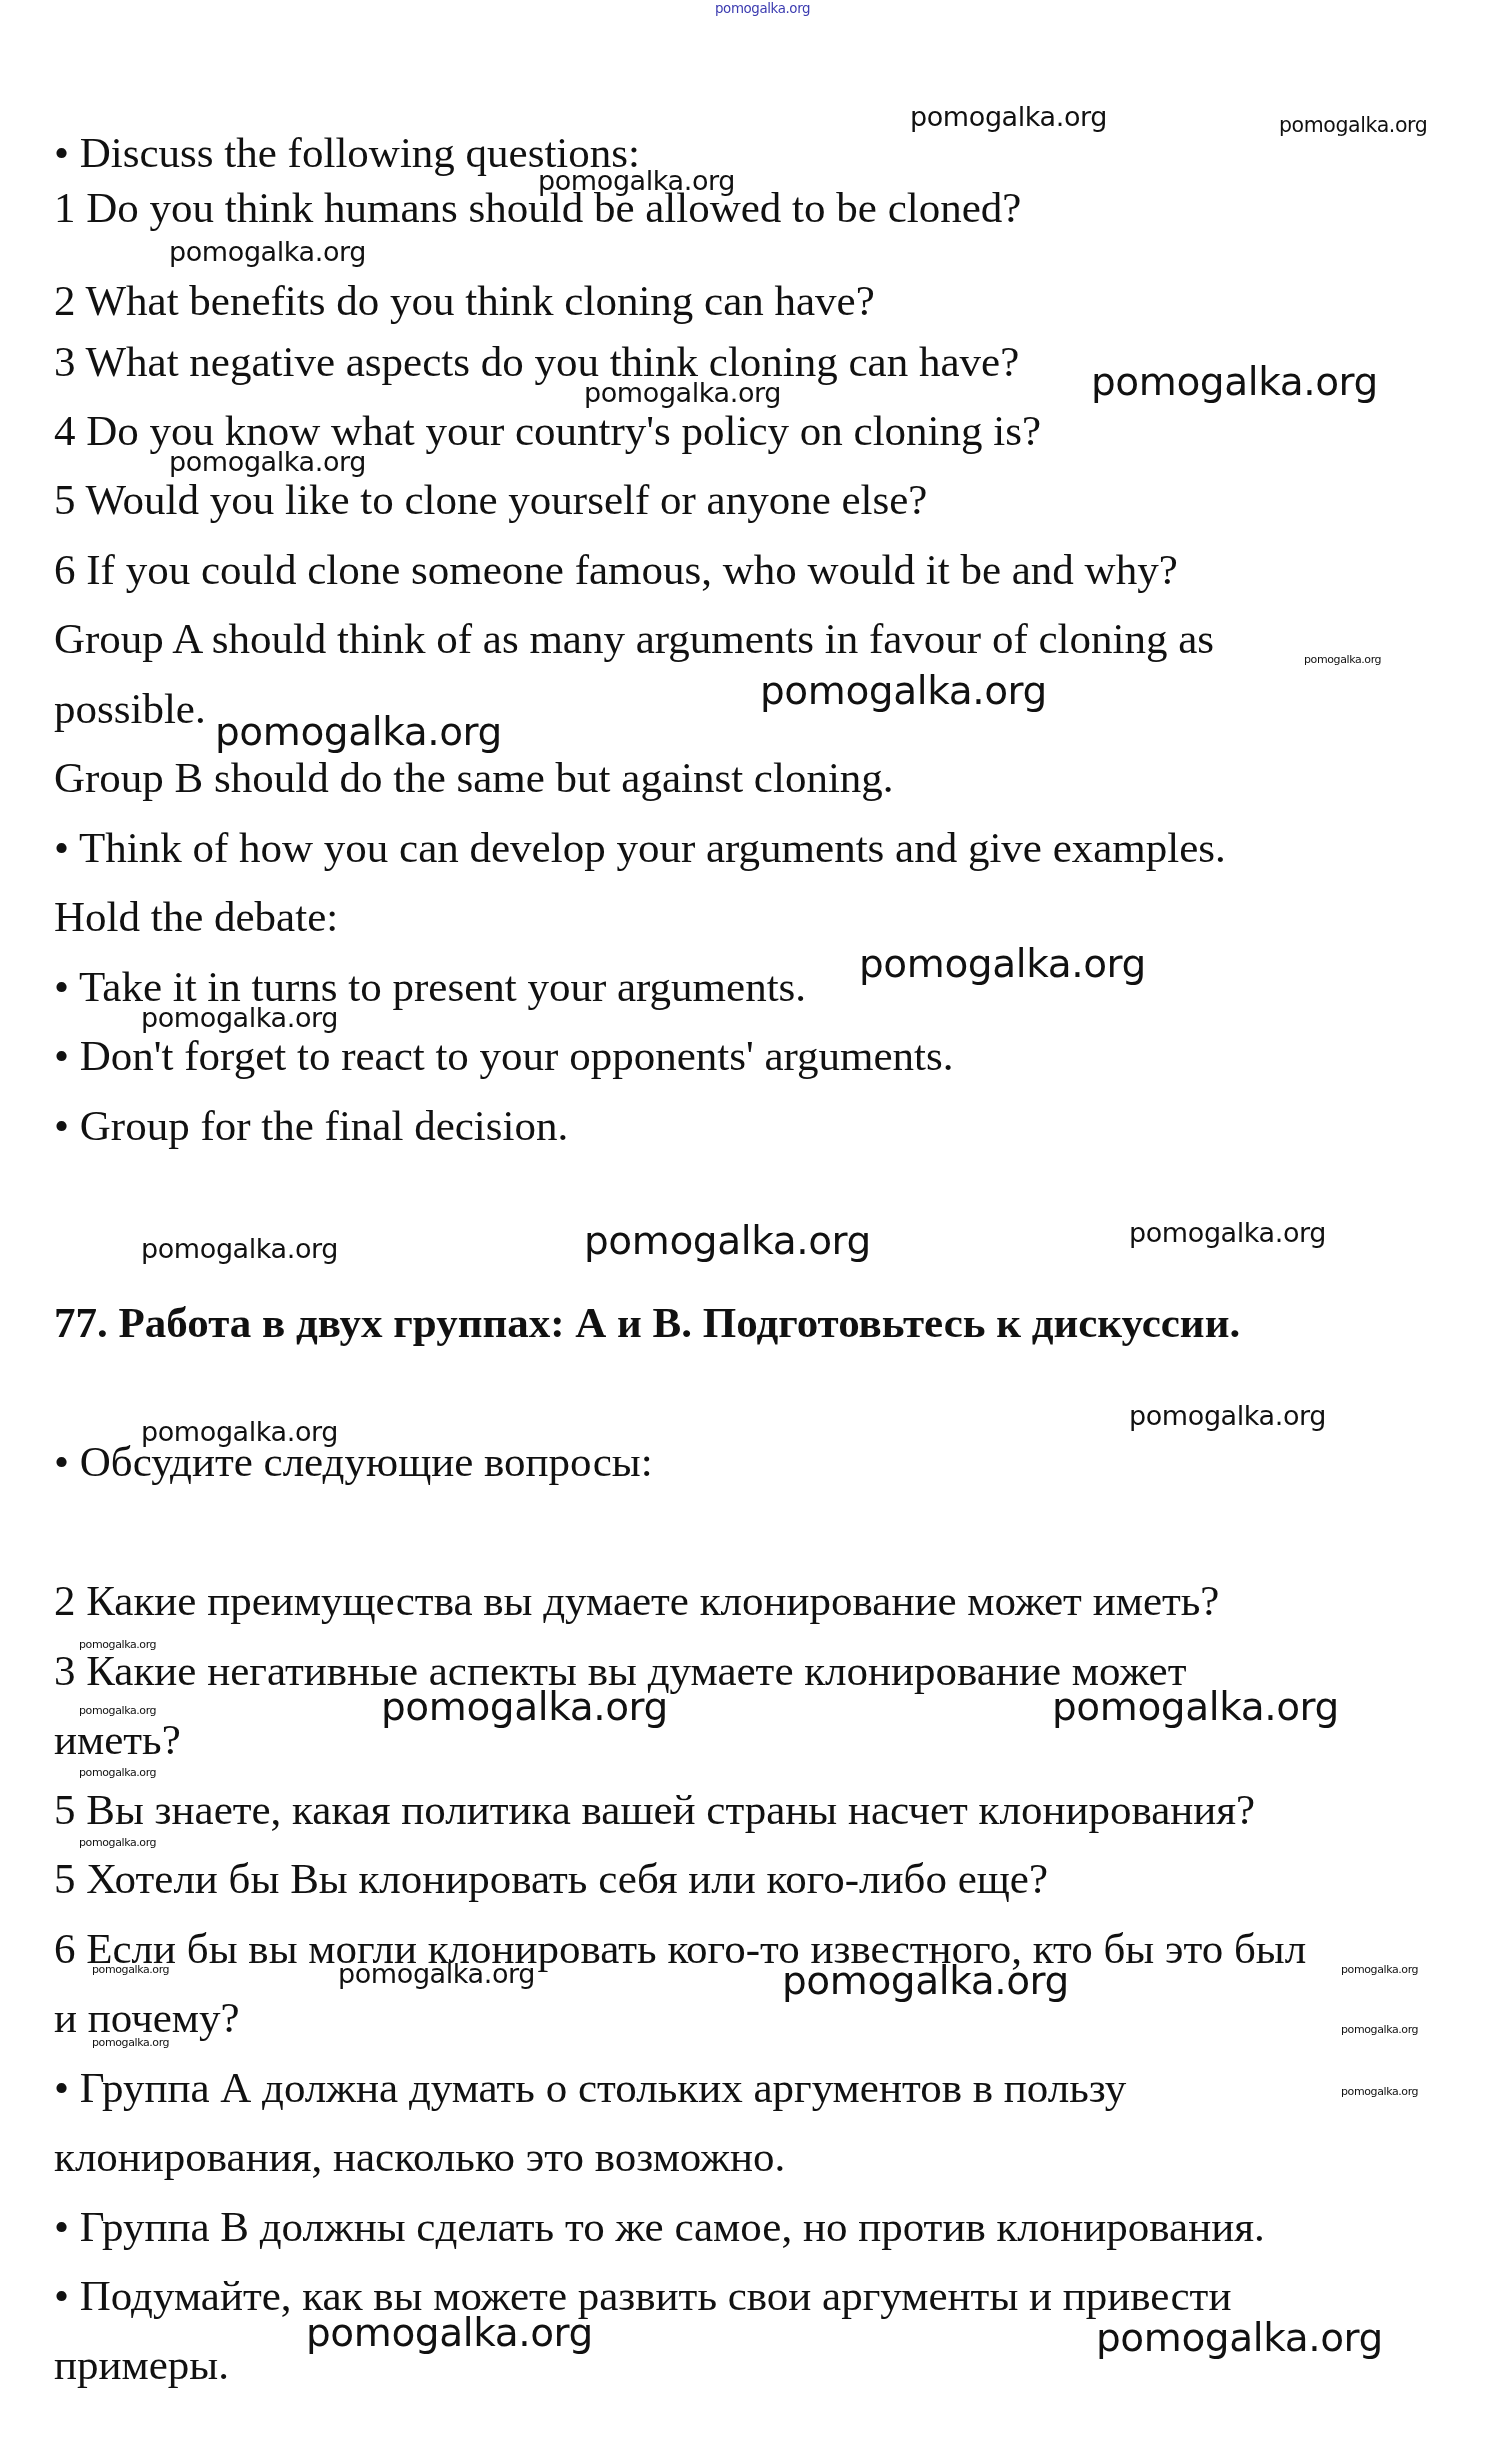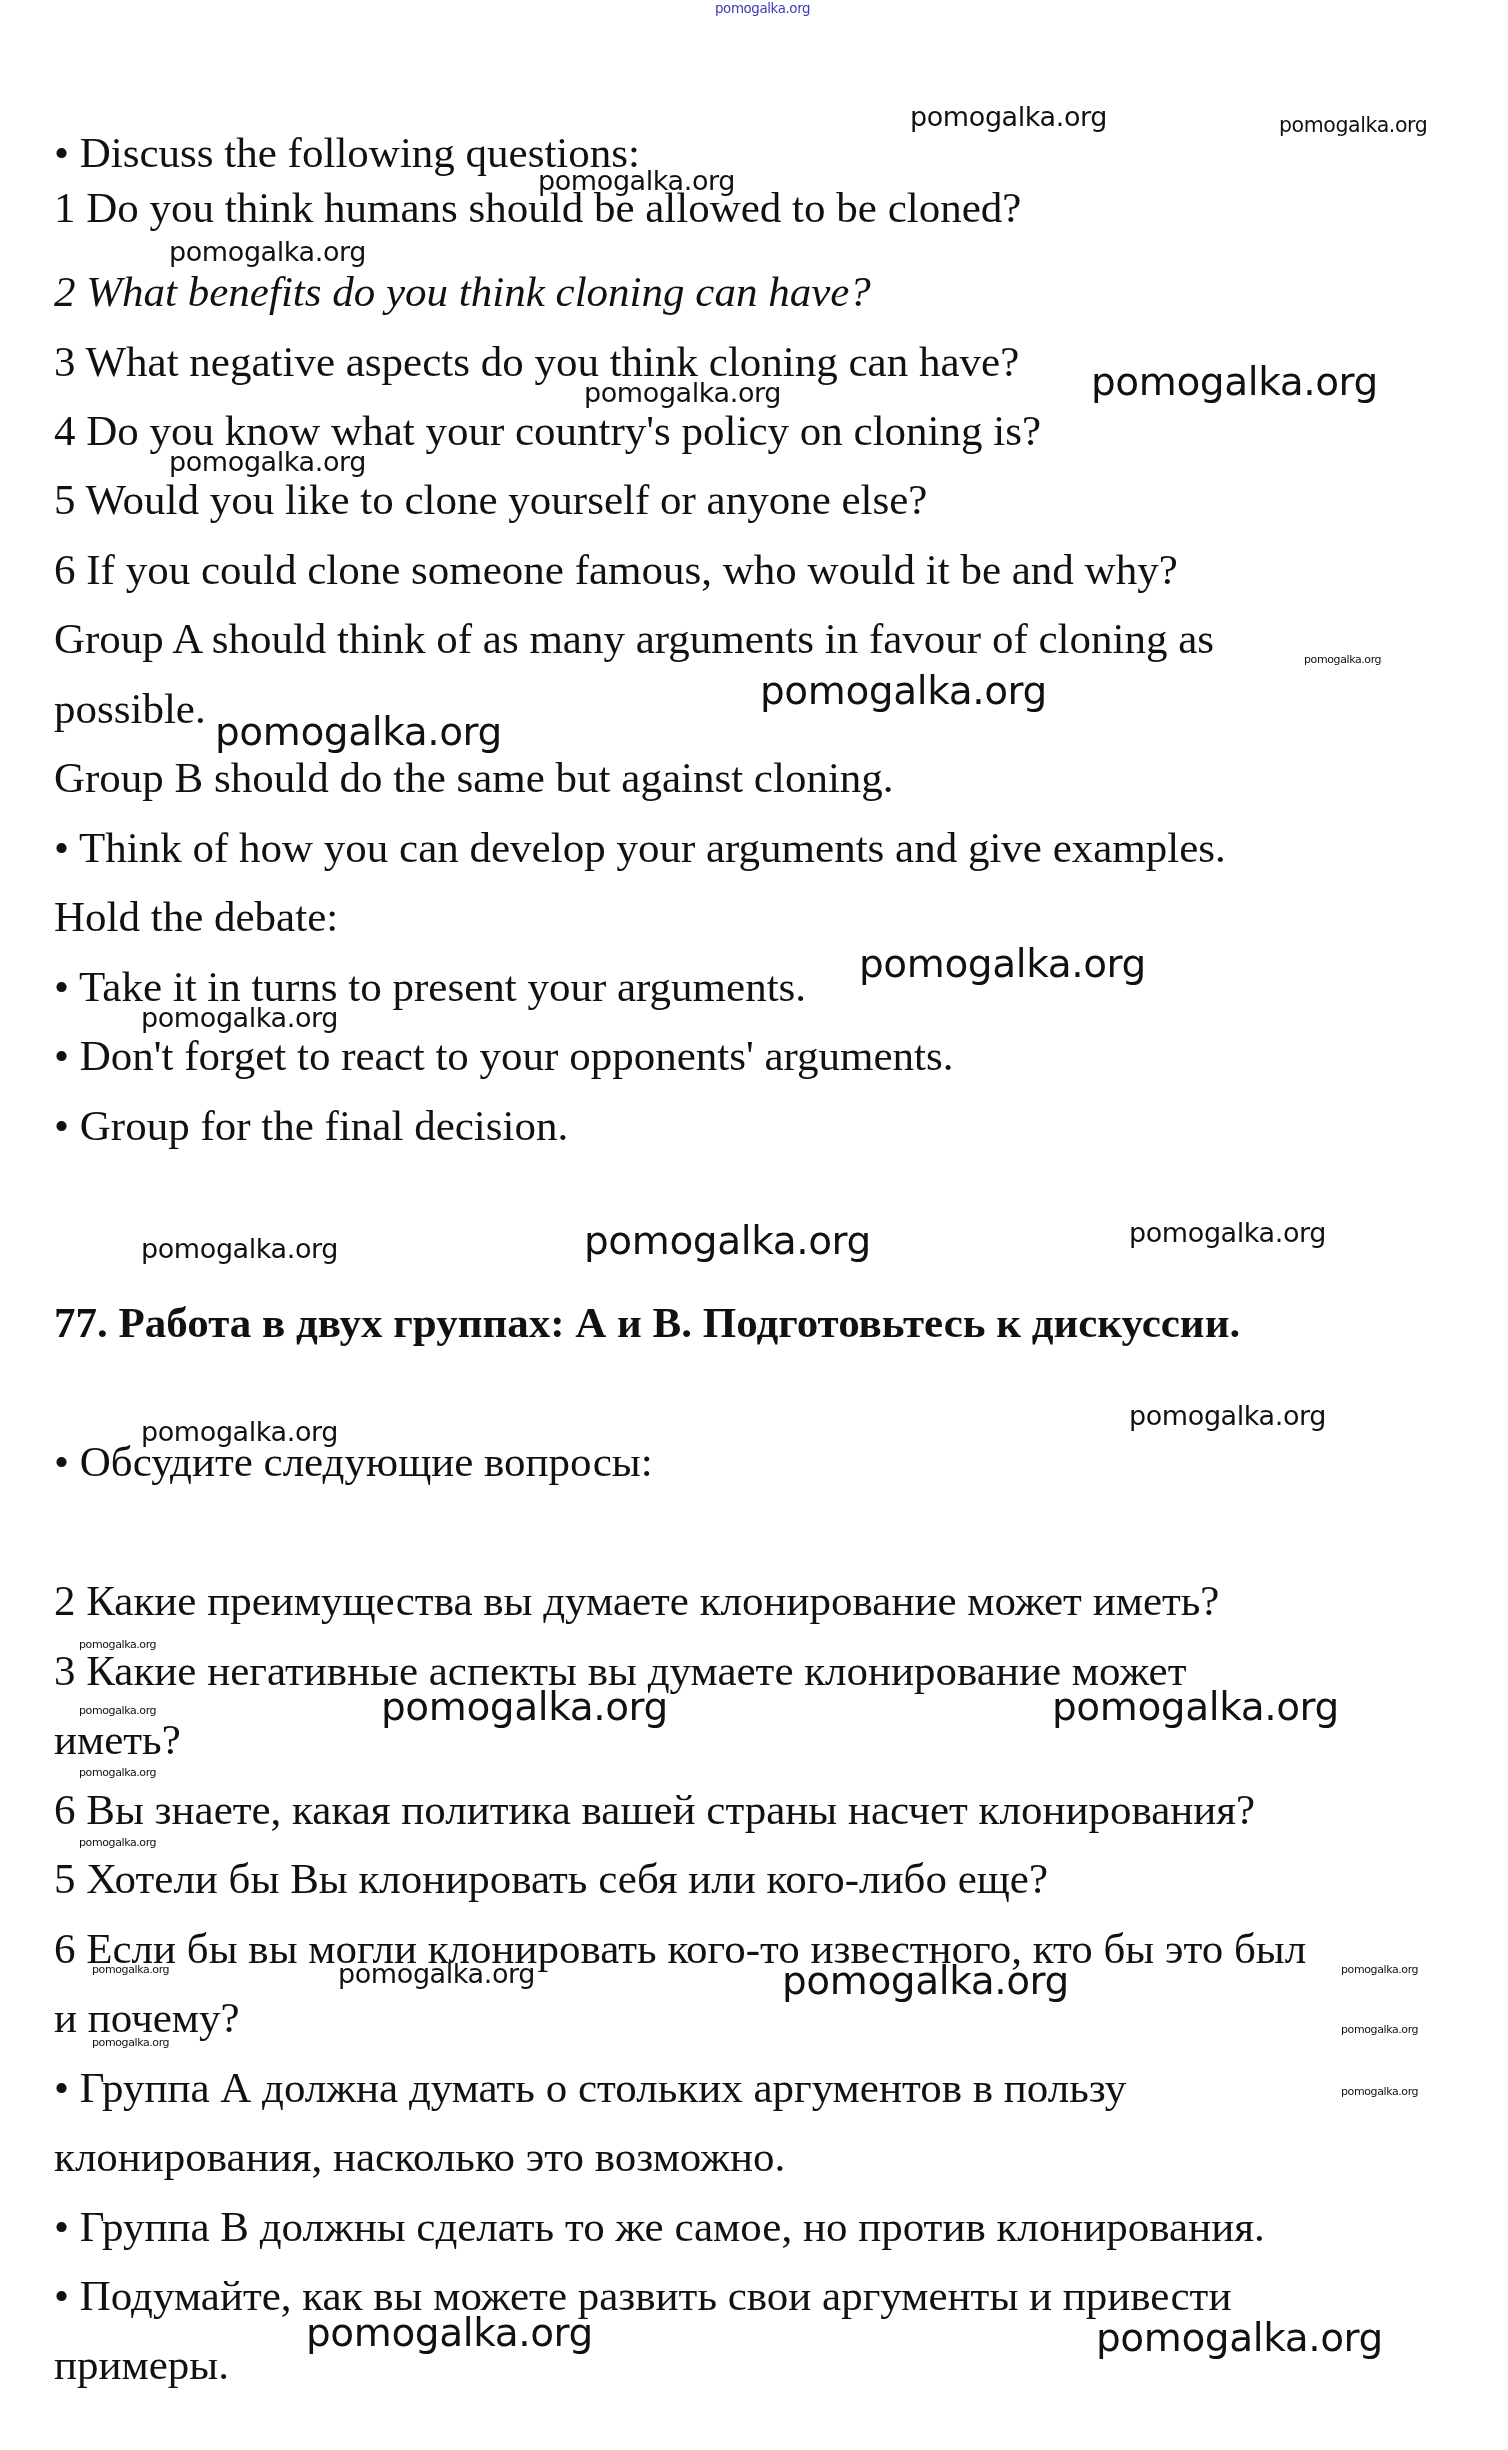--- a/index.html
+++ b/index.html
@@ -16,21 +16,21 @@
 </style>
 </head>
 <body>
 
 <div class="page">
 
   <div class="wm wm-top" style="left:715px;top:1.6px;">pomogalka.org</div>
 
   <div class="line" style="top:131px;">• Discuss the following questions:</div>
   <div class="line" style="top:186px;">1 Do you think humans should be allowed to be cloned?</div>
-  <div class="line" style="top:270px;font-style:italic;">2 What benefits do you think cloning can have?</div>
+  <div class="line" style="top:279px;">2 What benefits do you think cloning can have?</div>
   <div class="line" style="top:340px;">3 What negative aspects do you think cloning can have?</div>
   <div class="line" style="top:409px;">4 Do you know what your country's policy on cloning is?</div>
   <div class="line" style="top:478px;">5 Would you like to clone yourself or anyone else?</div>
   <div class="line" style="top:548px;">6 If you could clone someone famous, who would it be and why?</div>
   <div class="line" style="top:617px;">Group A should think of as many arguments in favour of cloning as</div>
   <div class="line" style="top:687px;">possible.</div>
   <div class="line" style="top:756px;">Group B should do the same but against cloning.</div>
   <div class="line" style="top:826px;">• Think of how you can develop your arguments and give examples.</div>
   <div class="line" style="top:895px;">Hold the debate:</div>
   <div class="line" style="top:965px;">• Take it in turns to present your arguments.</div>
@@ -51,21 +51,21 @@
   <div class="wm wm-m" style="left:141px;top:1004px;">pomogalka.org</div>
   <div class="wm wm-m" style="left:141px;top:1235px;">pomogalka.org</div>
   <div class="wm wm-xl" style="left:584px;top:1221px;">pomogalka.org</div>
   <div class="wm wm-m" style="left:1129px;top:1219px;">pomogalka.org</div>
 
   <div class="line h" style="top:1301px;">77. Работа в двух группах: А и В. Подготовьтесь к дискуссии.</div>
   <div class="line" style="top:1440px;">• Обсудите следующие вопросы:</div>
   <div class="line" style="top:1579px;">2 Какие преимущества вы думаете клонирование может иметь?</div>
   <div class="line" style="top:1649px;">3 Какие негативные аспекты вы думаете клонирование может</div>
   <div class="line" style="top:1718px;">иметь?</div>
-  <div class="line" style="top:1788px;">6 Вы знаете, какая политика вашей страны насчет клонирования?</div>
+  <div class="line" style="top:1788px;">5 Вы знаете, какая политика вашей страны насчет клонирования?</div>
   <div class="line" style="top:1857px;">5 Хотели бы Вы клонировать себя или кого-либо еще?</div>
   <div class="line" style="top:1927px;">6 Если бы вы могли клонировать кого-то известного, кто бы это был</div>
   <div class="line" style="top:1996px;">и почему?</div>
   <div class="line" style="top:2066px;">• Группа А должна думать о стольких аргументов в пользу</div>
   <div class="line" style="top:2135px;">клонирования, насколько это возможно.</div>
   <div class="line" style="top:2205px;">• Группа В должны сделать то же самое, но против клонирования.</div>
   <div class="line" style="top:2274px;">• Подумайте, как вы можете развить свои аргументы и привести</div>
   <div class="line" style="top:2343px;">примеры.</div>
 
   <div class="wm wm-m" style="left:1129px;top:1402px;">pomogalka.org</div>

